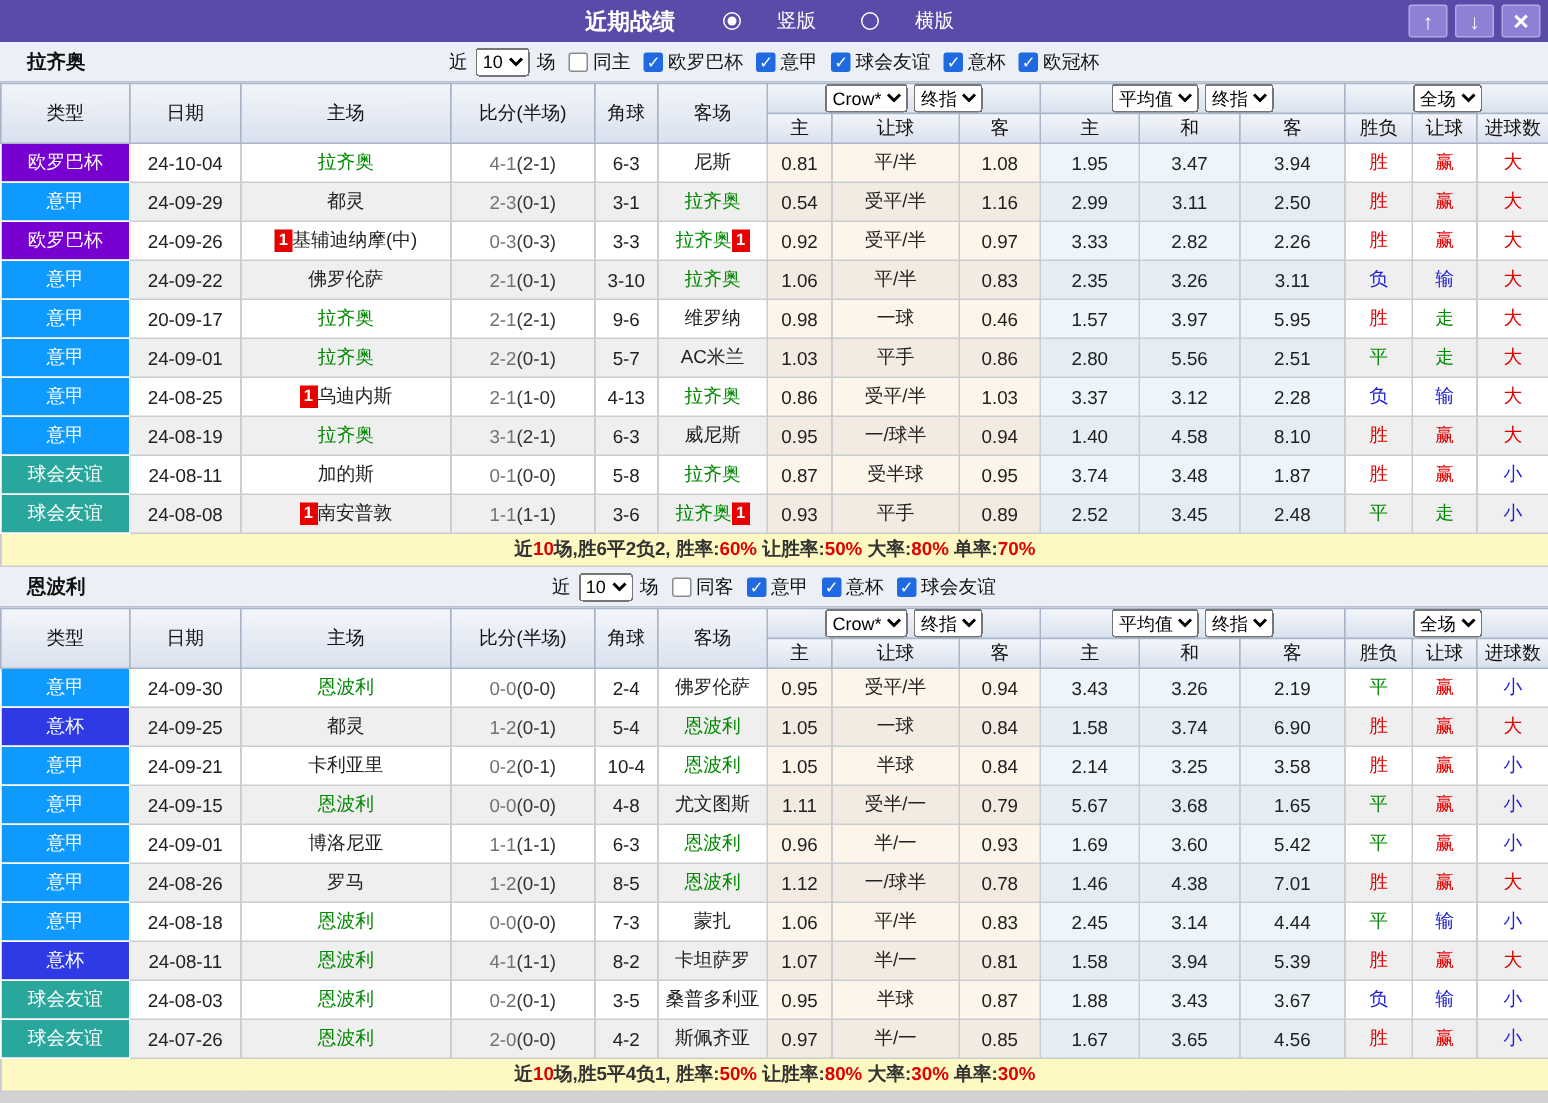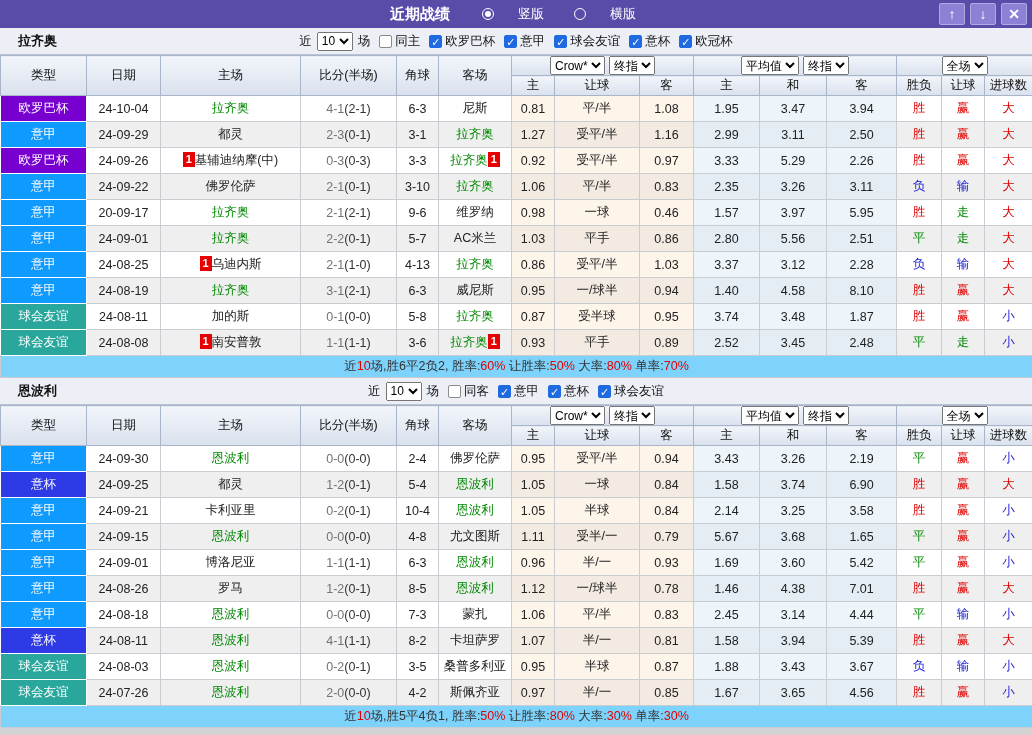--- a/index.html
+++ b/index.html
@@ -35,21 +35,21 @@
   td.type .badge { height:25px; line-height:25px; color:#fff; font-size:12.5px; }
   td.crow { background:#fdf4ea; }
   tbody tr:nth-child(even) td.crow { background:#f3ebe1; }
   td.avg { background:#edf5fa;text-align:center; }
   tbody tr:nth-child(even) td.avg { background:#e4edf3; }
   .score { color:#737373; }
   .half { color:#333; }
   .self { color:#008800; }
   .card { display:inline-block; background:#e60000; color:#fff; width:12px; height:15px; line-height:15px; font-size:11px; font-weight:bold; vertical-align:1px; }
   .c-red { color:#e00000; } .c-green { color:#008800; } .c-blue { color:#2020d0; }
-  .summary td { height:22px; background:#7dd3fc; font-size:12.5px; color:#333; }
+  .summary td { height:22px; background:#fef9c3; font-size:12.5px; color:#333;font-weight:bold; }
   .summary .c-red { color:#e00000; }
 </style>
 </head>
 <body>
 
 <div class="window">
   <div class="titlebar">
     <div class="tb-center">
       <span class="tb-title">近期战绩</span>
       <span class="radio checked"></span>
@@ -149,21 +149,21 @@
             </tr>
             <tr>
               <td class="type">
                 <div class="badge" style="background:#0f9aff">意甲</div>
               </td>
               <td>24-09-29</td>
               <td><span class="">都灵</span></td>
               <td><span class="score">2-3</span><span class="half">(0-1)</span></td>
               <td>3-1</td>
               <td><span class="self">拉齐奥</span></td>
-              <td class="crow">1.27</td>
+              <td class="crow">0.54</td>
               <td class="crow">受平/半</td>
               <td class="crow">1.16</td>
               <td class="avg">2.99</td>
               <td class="avg">3.11</td>
               <td class="avg">2.50</td>
               <td class="c-red">胜</td>
               <td class="c-red">赢</td>
               <td class="c-red">大</td>
             </tr>
             <tr>
@@ -172,21 +172,21 @@
               </td>
               <td>24-09-26</td>
               <td><span class="card">1</span><span class="">基辅迪纳摩(中)</span></td>
               <td><span class="score">0-3</span><span class="half">(0-3)</span></td>
               <td>3-3</td>
               <td><span class="self">拉齐奥</span><span class="card">1</span></td>
               <td class="crow">0.92</td>
               <td class="crow">受平/半</td>
               <td class="crow">0.97</td>
               <td class="avg">3.33</td>
-              <td class="avg">5.29</td>
+              <td class="avg">2.82</td>
               <td class="avg">2.26</td>
               <td class="c-red">胜</td>
               <td class="c-red">赢</td>
               <td class="c-red">大</td>
             </tr>
             <tr>
               <td class="type">
                 <div class="badge" style="background:#0f9aff">意甲</div>
               </td>
               <td>24-09-22</td>

